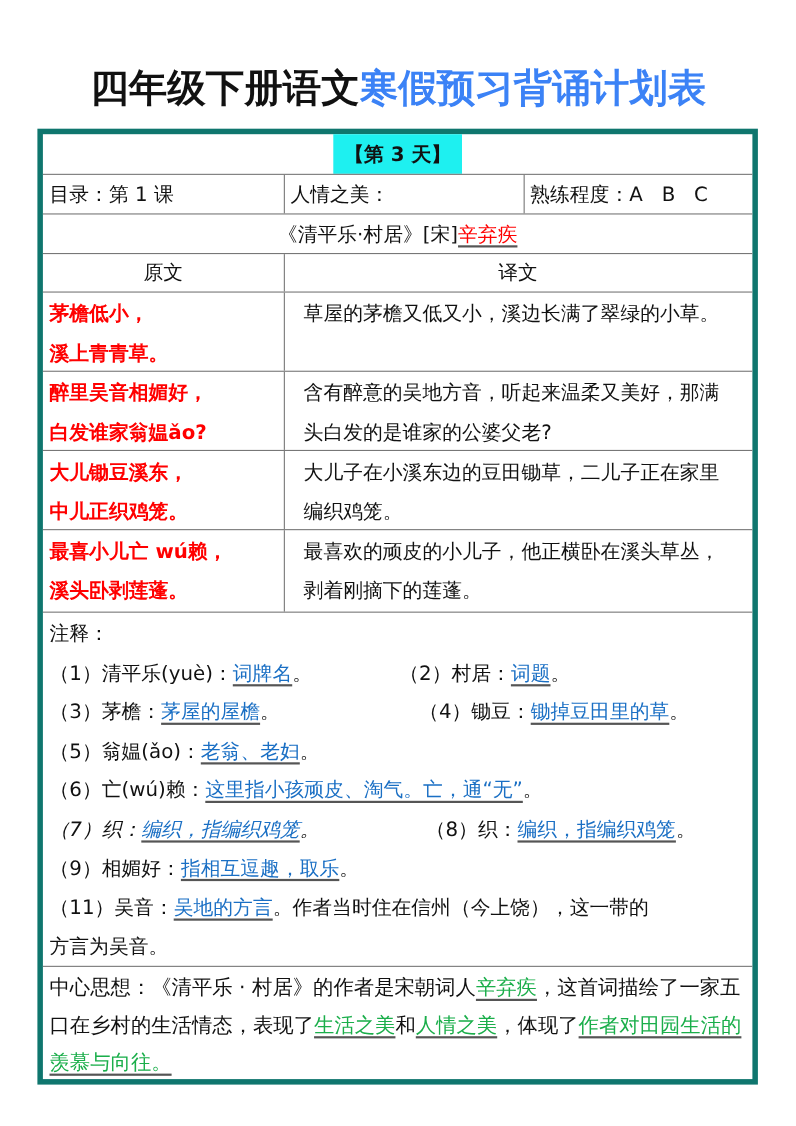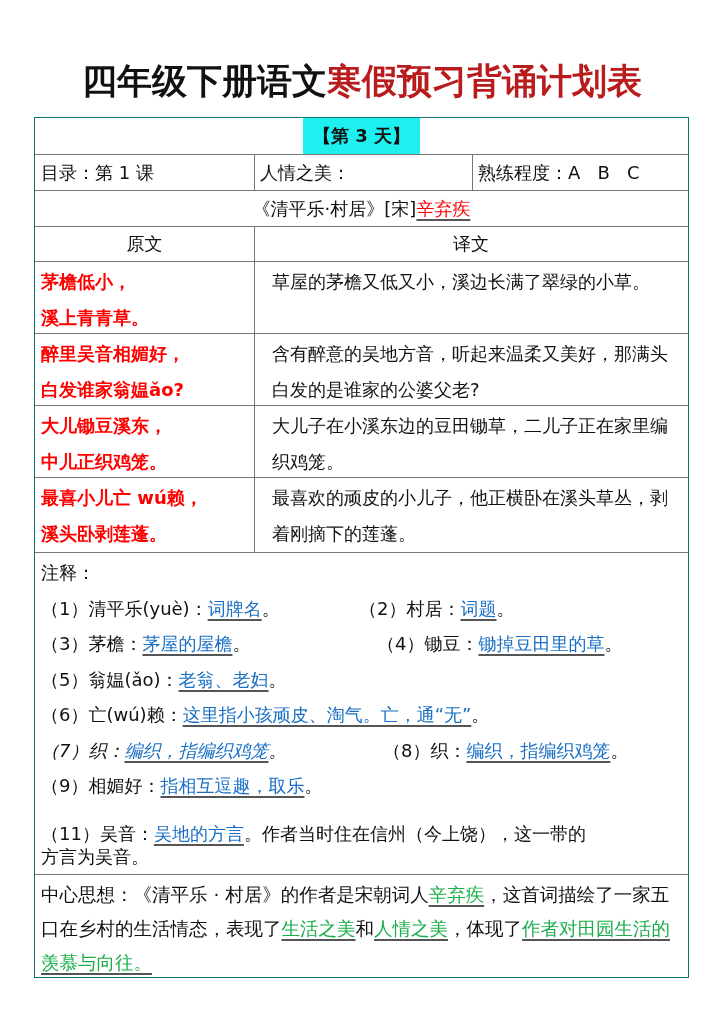--- a/index.html
+++ b/index.html
@@ -1,22 +1,22 @@
 <!DOCTYPE html>
 <html><head>
 <meta charset="utf-8">
 <style>
   html, body { margin: 0; padding: 0; background: #ffffff; }
   body { width: 724px; height: 1024px; position: relative; overflow: hidden;
          font-family: "DejaVu Sans", "Liberation Sans", sans-serif; color: #111; }
   .title { position: absolute; top: 58px; left: 0; width: 724px; text-align: center;
            font-size: 35px; font-weight: bold; letter-spacing: 0px; line-height: 46px; }
   .title .black { color: #111111; }
-  .title .blue { color: #b91c1c; margin-top: 28px; }
-  .sheet { position: absolute; left: 34px; top: 117px; width: 655px; border: 1px solid #0f766e;
+  .title .blue { color: #3b82f6; margin-top: 28px; }
+  .sheet { position: absolute; left: 34px; top: 117px; width: 655px; border: 5px solid #0f766e;
            box-sizing: border-box; }
   .row { position: relative; border-top: 1px solid #777; box-sizing: border-box; }
   .row.first { border-top: none; }
   .cell { position: absolute; top: 0; bottom: 0; box-sizing: border-box; }
   .vline { position: absolute; top: 0; bottom: 0; width: 0; border-left: 1px solid #777; }
   .fs { font-size: 18px; }
   .center { display: flex; align-items: center; justify-content: center; }
   .left { display: flex; align-items: center; padding-left: 6px; }
   .day-badge { background: #1ef0f0; font-weight: bold; font-size: 18px; padding: 2px 10px; height: 100%;
                display: flex; align-items: center; box-sizing: border-box; }
@@ -126,21 +126,21 @@
       <div class="note-line">
         <span class="part" style="left:0;font-style:italic;"><span>（7）</span><span>织：</span><span class="blue ul">编织，指编织鸡笼</span><span>。</span></span>
         <span class="part" style="left:342px;"><span>（8）</span><span>织：</span><span class="blue ul">编织，指编织鸡笼</span><span>。</span></span>
       </div>
 
       <div class="note-line">
         <span class="part" style="left:0;"><span>（9）</span><span>相媚好：</span><span class="blue ul">指相互逗趣，取乐</span><span>。</span></span>
       </div>
 
       <div class="note-line">
-        <span class="part" style="left:0;margin-top:12px;"><span>（11）</span><span>吴音：</span><span class="blue ul">吴地的方言</span><span>。作者当时住在信州（今上饶），这一带的</span></span>
+        <span class="part" style="left:0;"><span>（11）</span><span>吴音：</span><span class="blue ul">吴地的方言</span><span>。作者当时住在信州（今上饶），这一带的</span></span>
       </div>
 
       <div class="note-line">方言为吴音。</div>
     </div>
   </div>
 
   <div class="row" style="height:103px;">
     <div class="summary"><span>中心思想：《清平乐 · 村居》的作者是宋朝词人</span><span class="green ul">辛弃疾</span><span>，这首词描绘了一家五口在乡村的生活情态，表现了</span><span class="green ul">生活之美</span><span>和</span><span class="green ul">人情之美</span><span>，体现了</span><span class="green ul">作者对田园生活的羡慕与向往。</span></div>
   </div>
 

